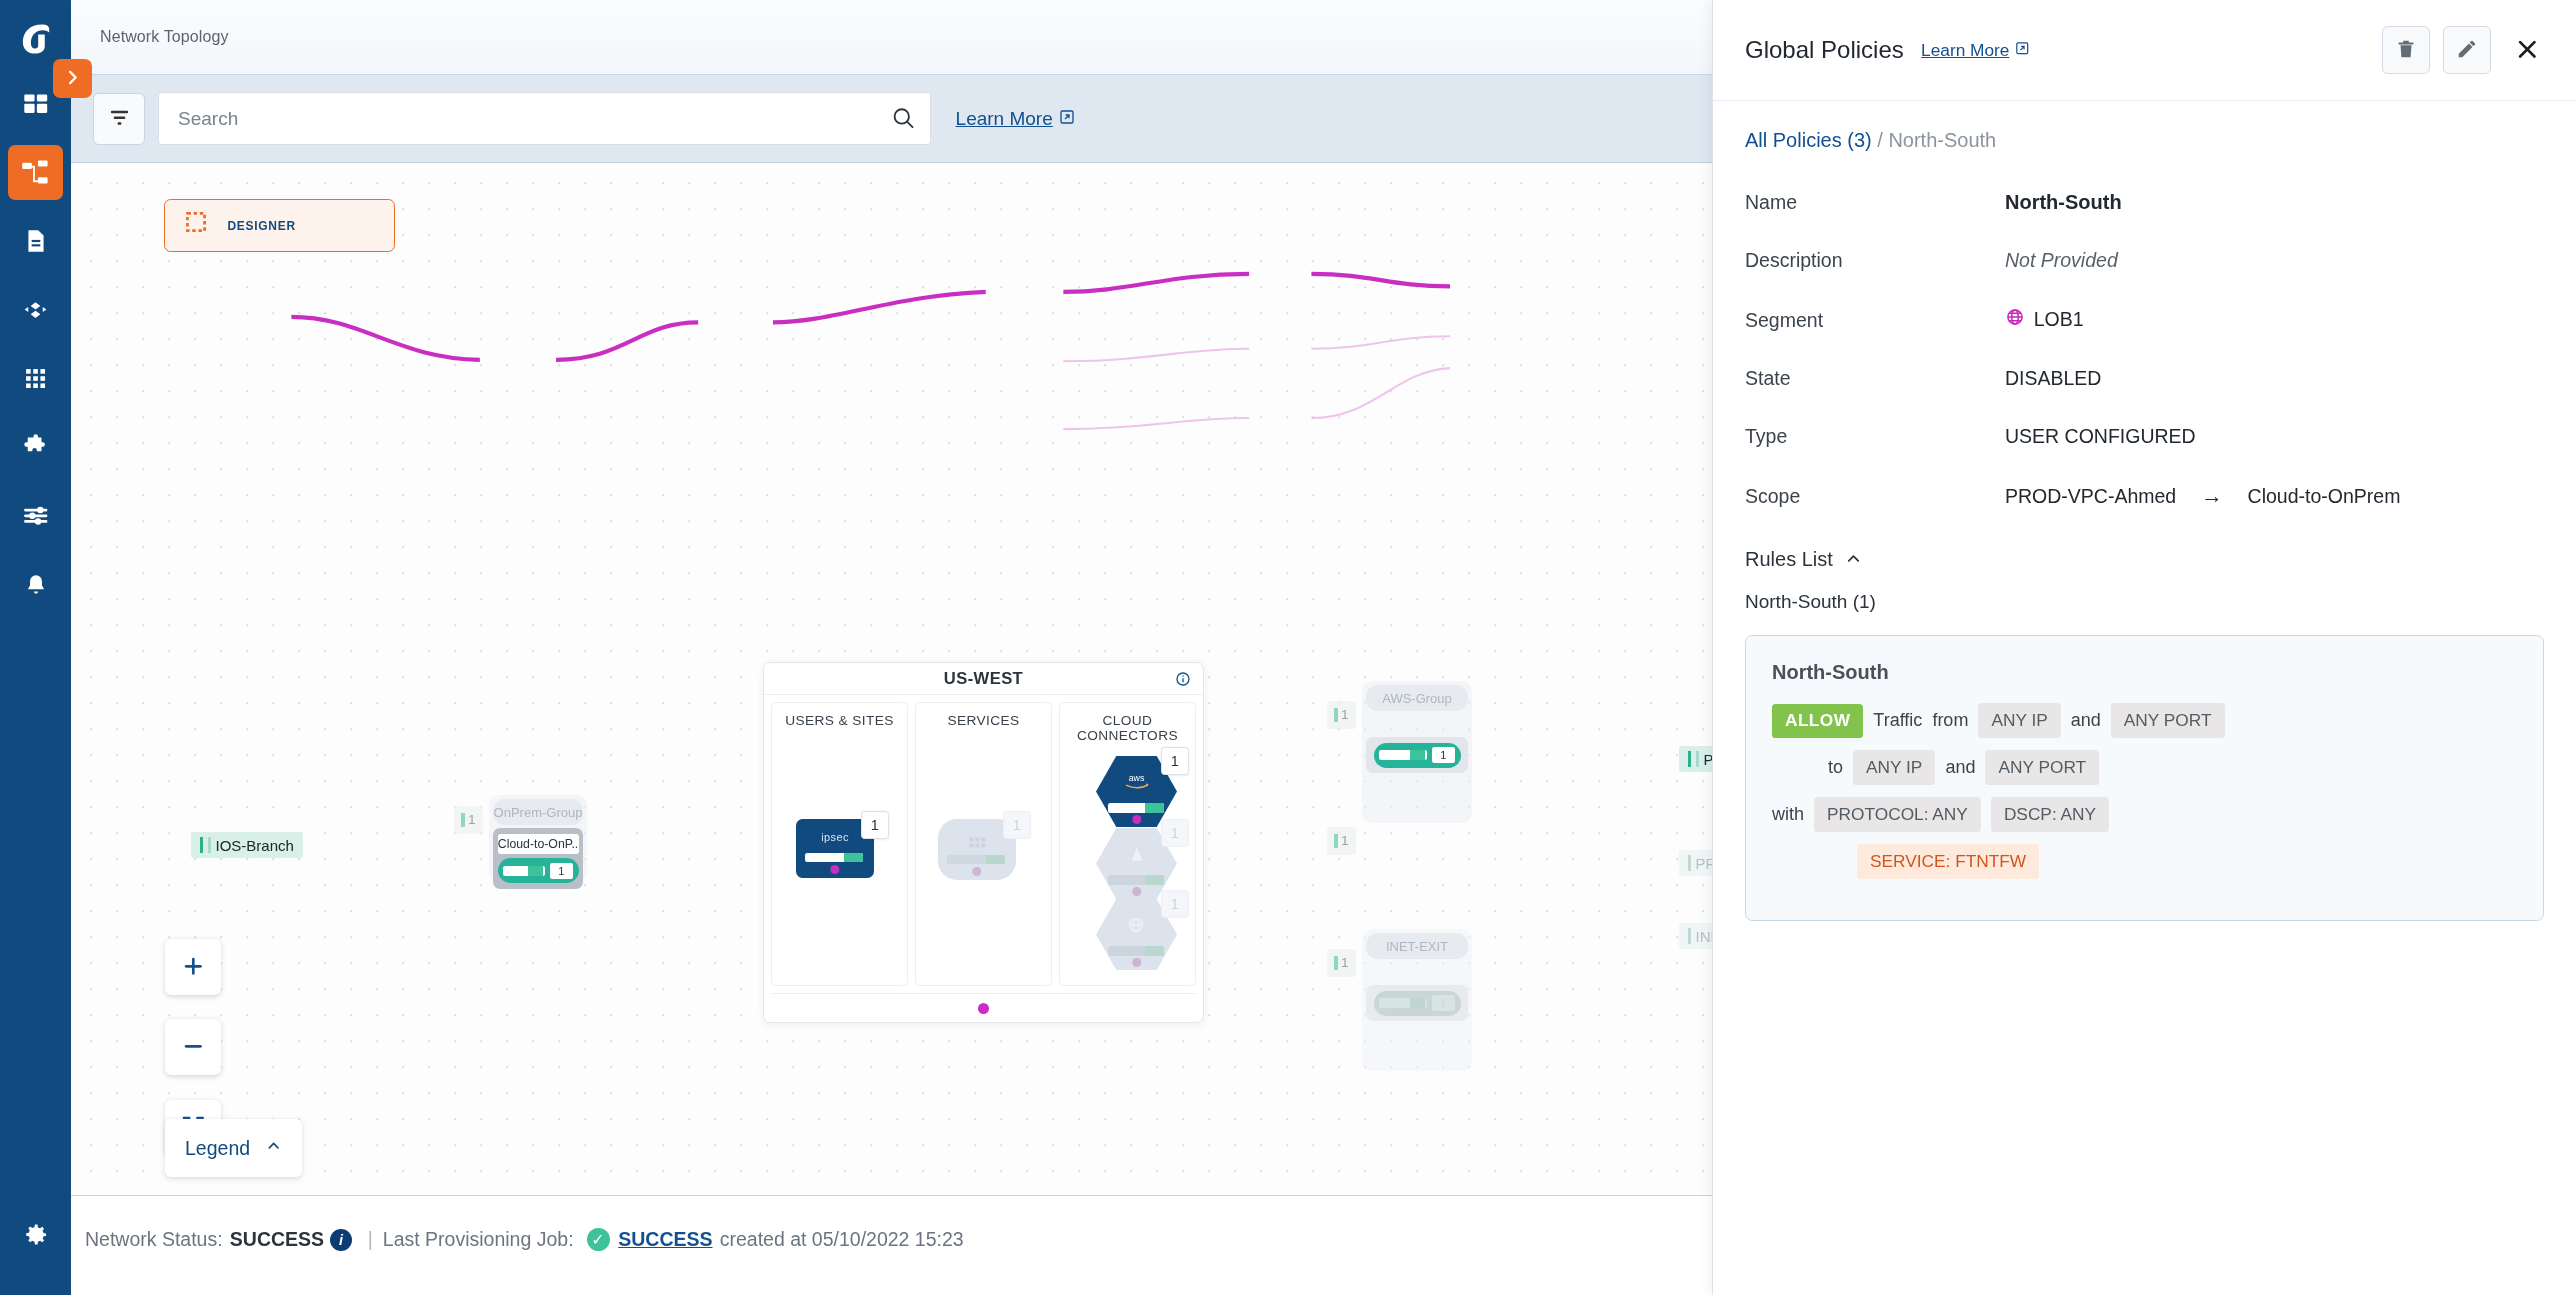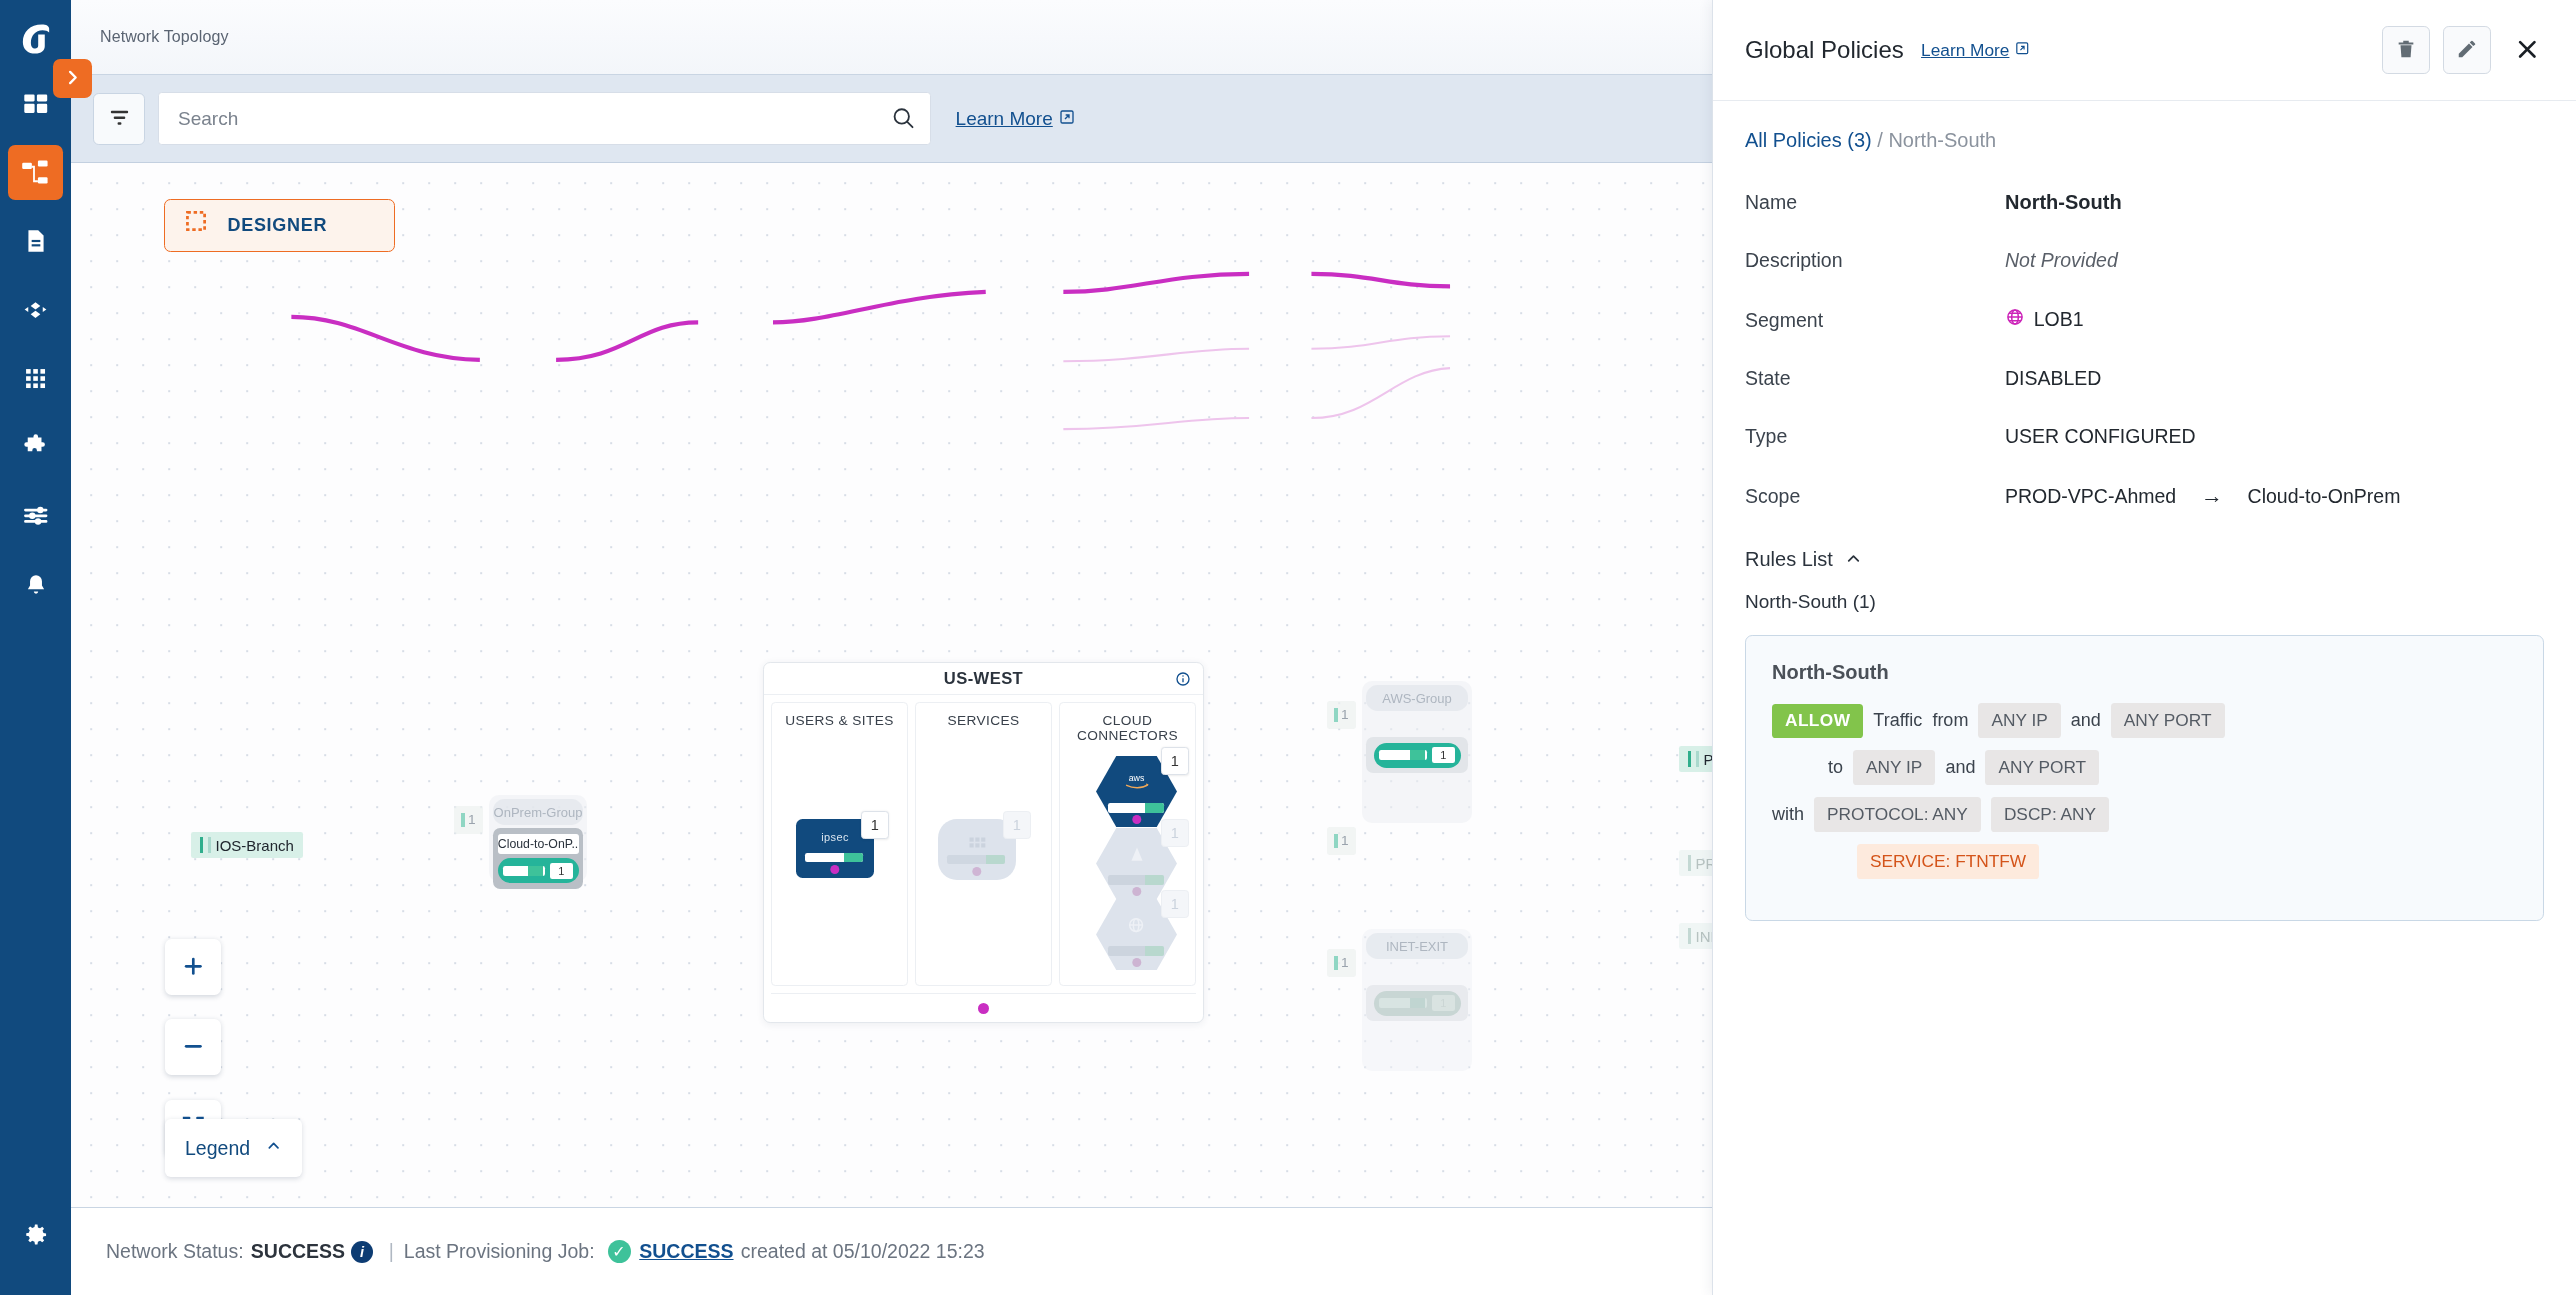--- a/index.html
+++ b/index.html
@@ -90,21 +90,21 @@
     overflow: hidden;
   }
   .designer-btn {
     position: absolute; left: 93px; top: 36px;
     width: 231px; height: 53px; background: #fdf3ec;
     border: 1.4px solid #EE6C23; border-radius: 6.5px;
     display: flex; align-items: center; gap: 16px; padding-left: 19px;
     cursor: pointer;
   }
   .designer-btn span {
-    font-size: 18px; font-weight: bold; color: #114A7E; letter-spacing: 0.7px;
+    font-size: 12px; font-weight: bold; color: #114A7E; letter-spacing: 0.7px;
   }
 
   .zoom-ctl {
     position: absolute; left: 94px;
     width: 56px; height: 56px; background: #fff;
     border-radius: 6.5px; box-shadow: 0 1.4px 5.8px rgba(30,50,80,.18);
     display: flex; align-items: center; justify-content: center; cursor: pointer;
   }
   .zoom-in { top: 776px; }
   .zoom-out { top: 856px; }
@@ -113,23 +113,23 @@
   .legend-btn {
     position: absolute; left: 94px; bottom: 30px;
     height: 58px; padding: 0 20px; background: #fff;
     border-radius: 5.8px; box-shadow: 0 1.4px 5.8px rgba(30,50,80,.16);
     display: flex; align-items: center; gap: 14.5px; cursor: pointer;
   }
   .legend-btn span { font-size: 19.5px; color: #114A7E; }
 
   
   .statusbar {
-    position: absolute; left: 0; bottom: 0; right: 0; height: 88px;
+    position: absolute; left: 0; bottom: 12px; right: 0; height: 88px;
     border-top: 0.7px solid #c9d5e3; background: #fff;
-    display: flex; align-items: center; padding-left: 35px;
+    display: flex; align-items: center; padding-left: 14px;
     font-size: 19.5px; color: #6b7480; gap: 0;
   }
   .statusbar b { color: #2c333c; font-weight: bold; }
   .status-info-icon {
     display:inline-flex; width:22px; height:22px; border-radius:50%;
     background:#0d3c73; color:#fff; align-items:center; justify-content:center;
     font-size:14.5px; font-weight:bold; font-style: italic; margin: 0 5.8px;
   }
   .status-divider { margin: 0 10px; color: #b0b8c2; }
   .status-check {

